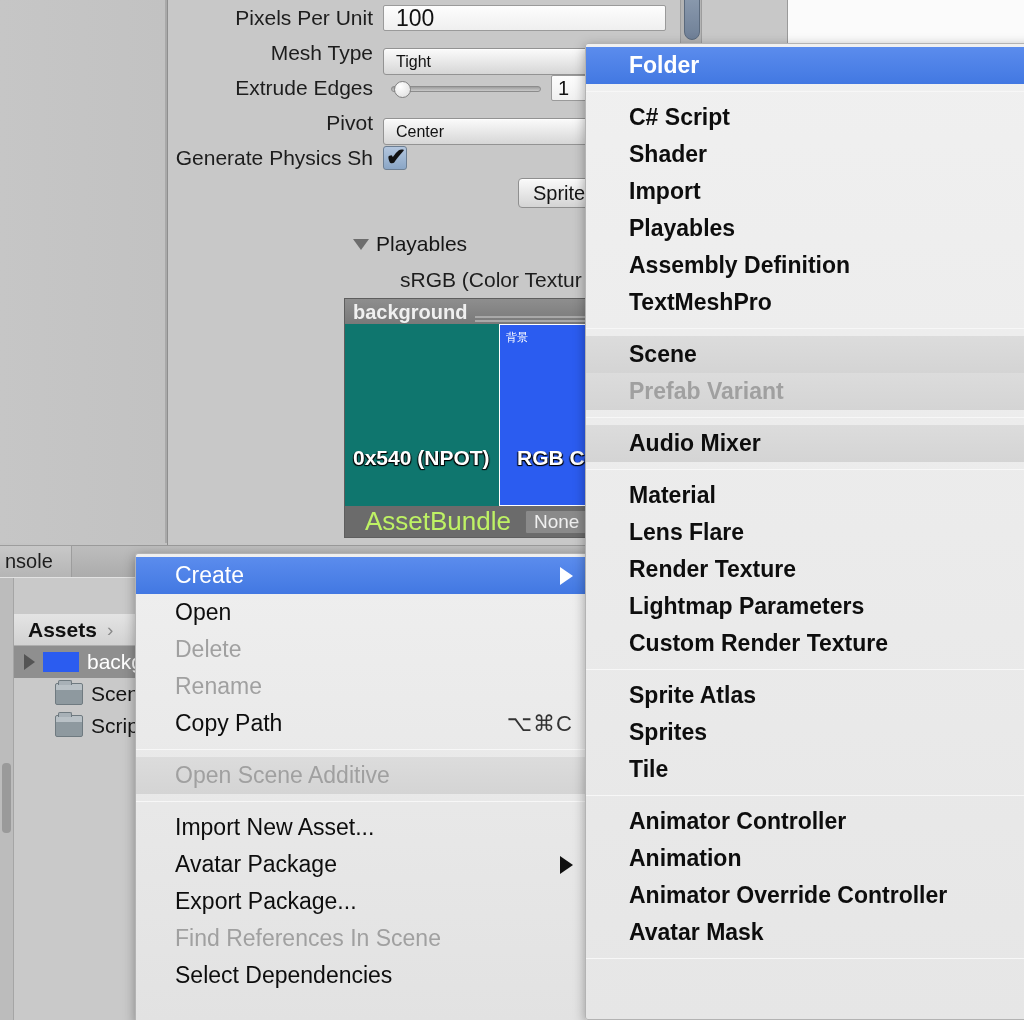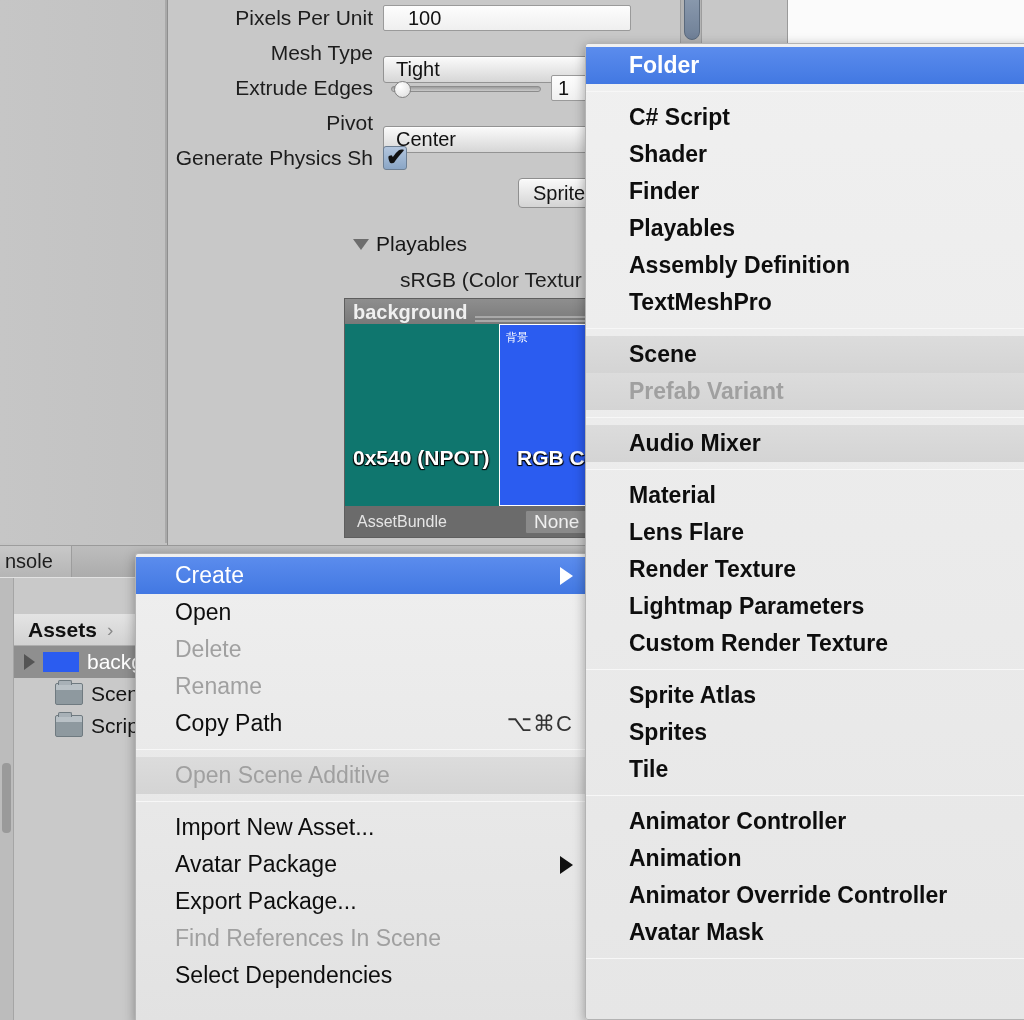--- a/index.html
+++ b/index.html
@@ -33,30 +33,30 @@
     position: relative; height: 35px; display: flex; align-items: center;
   }
   .prop-label {
     width: 215px; text-align: right; padding-right: 10px;
     font-size: 21px; color: #1d1d1d; white-space: nowrap; overflow: hidden;
   }
   .prop-field {
     flex: 1; position: relative; height: 26px;
   }
   .ufield {
-    position:absolute; left:0; top:0; height:26px; width:248px;
+    position:absolute; left:0; top:0; height:26px; width:283px;
     background: linear-gradient(to bottom,#fdfdfd,#efefef);
     border: 1px solid #9a9a9a; border-radius: 2px;
-    font-size: 20px; color:#111; line-height:24px; padding-left:24px;
+    font-size: 23px; color:#111; line-height:24px; padding-left:12px;
   }
   .upopup {
-    position:absolute; left:0; top:16px; height:27px; width:235px;
+    position:absolute; left:0; top:8px; height:27px; width:235px;
     background: linear-gradient(to bottom,#fbfbfb,#d6d6d6);
     border: 1px solid #939393; border-radius: 3px;
-    font-size: 20px; color:#111; line-height:25px; padding-left:12px;
+    font-size: 16px; color:#111; line-height:25px; padding-left:12px;
     box-shadow: 0 1px 0 rgba(255,255,255,.7) inset;
   }
   .uslider {
     position:absolute; left:8px; top:11px; width:150px; height:6px;
     background: linear-gradient(to bottom,#9d9d9d,#c9c9c9);
     border-radius: 3px; border:1px solid #8c8c8c;
   }
   .uslider-knob {
     position:absolute; left:2px; top:-6px; width:17px; height:17px;
     background: radial-gradient(circle at 35% 30%,#ffffff,#dcdcdc);
@@ -125,21 +125,21 @@
     position:absolute; top:122px; font-size:21px; font-weight:bold; color:#fff;
     text-shadow: 1px 1px 1px #000, -1px 1px 1px #000;
     white-space:nowrap;
   }
   .preview-stat-left { left:8px; }
   .preview-stat-right { left:172px; }
   .preview-footer {
     position:relative; height:31px; background:#6b6b6b;
     display:flex; align-items:center;
   }
-  .ab-label { font-size:16px; color:#e5e5e5; padding-left:12px; }
+  .ab-label { font-size:26px; color:#bef264; padding-left:20px; }
   .ab-popup {
     position:absolute; left:180px; top:4px; width:240px; height:24px;
     background:#8a8a8a; border:1px solid #6c6c6c; border-radius:2px;
     font-size:19px; color:#efefef; line-height:22px; padding-left:8px;
   }
   .ab-arrows {
     position:absolute; right:6px; top:4px; font-size:11px; color:#e3e3e3;
     line-height:10px; text-align:center;
   }
 
@@ -423,21 +423,21 @@
       </div>
       <div class="menu-sep"></div>
       <div class="menu-item sub-item">
         <span>C# Script</span>
       </div>
       <div class="menu-item sub-item">
         <span>Shader</span>
         <span class="arrow"></span>
       </div>
       <div class="menu-item sub-item">
-        <span>Finder</span>
+        <span>Import</span>
         <span class="arrow"></span>
       </div>
       <div class="menu-item sub-item">
         <span>Playables</span>
         <span class="arrow"></span>
       </div>
       <div class="menu-item sub-item">
         <span>Assembly Definition</span>
       </div>
       <div class="menu-item sub-item">

